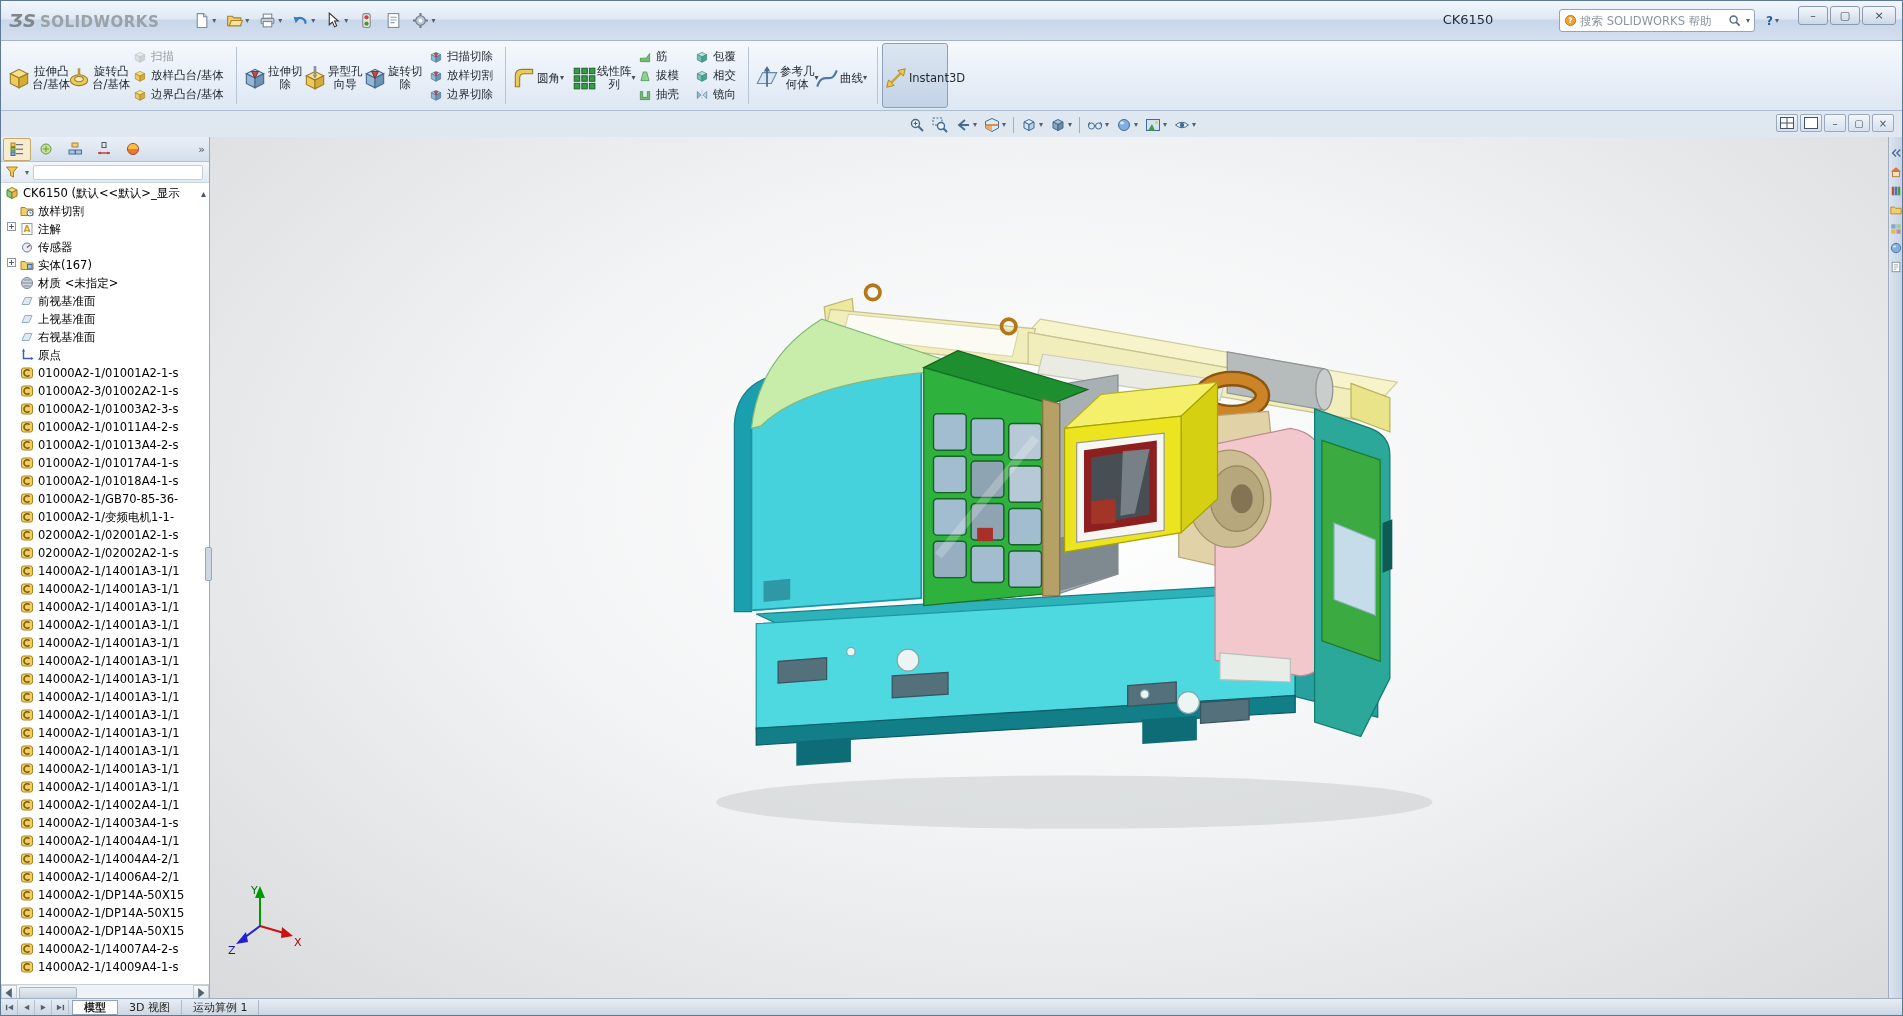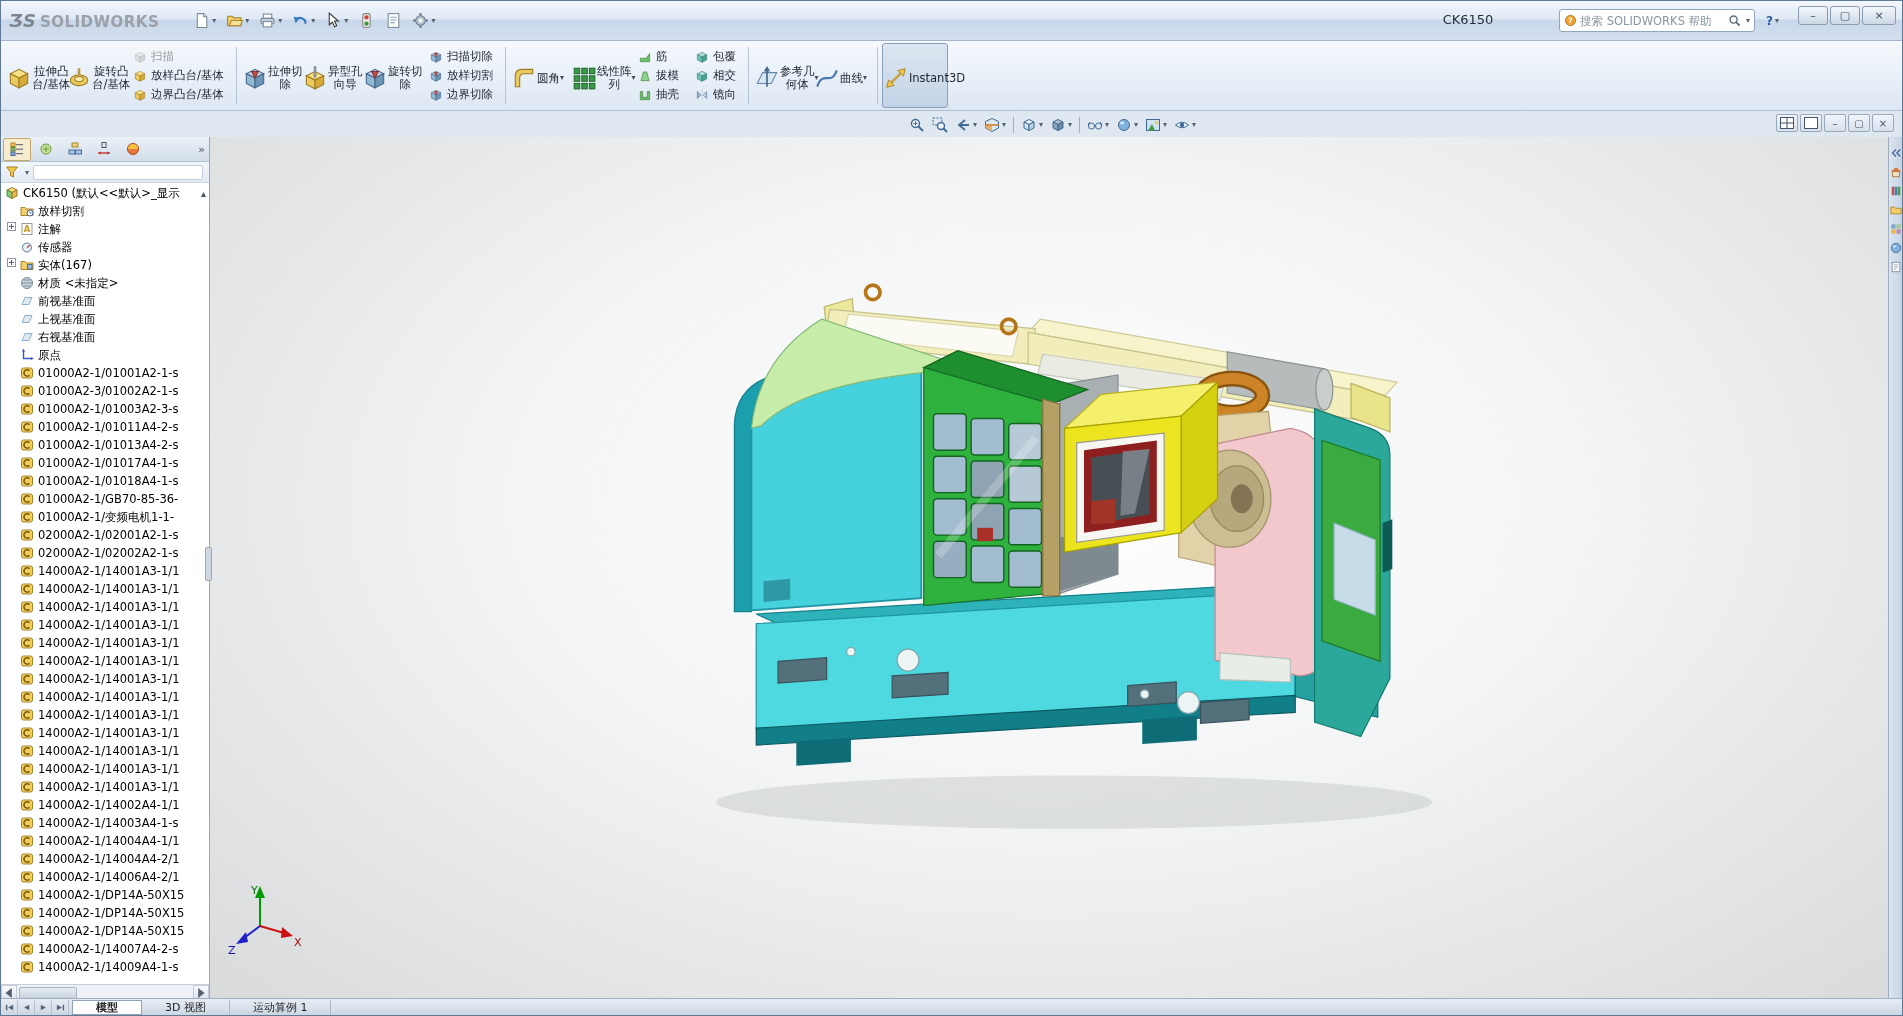--- a/index.html
+++ b/index.html
@@ -103,21 +103,21 @@
 .tpicon{width:12px;height:12px;}
 .tpicon svg{width:12px;height:12px;}
 
 
 .bottombar{position:absolute;left:0;bottom:0;width:100%;height:17px;
  background:linear-gradient(#e8edf4,#ccd7e4);border-top:1px solid #9fafc2;
  display:flex;align-items:center;font-size:11px;z-index:5;}
 .navbtn{width:17px;height:15px;display:flex;align-items:center;justify-content:center;border-right:1px solid #b6c2d0;}
 .navbtn svg{width:9px;height:9px;}
 .btabs{display:flex;align-items:stretch;height:15px;margin-left:3px;}
-.btab{display:flex;align-items:center;padding:0 23px;border-right:1px solid #aebaca;color:#222;}
+.btab{display:flex;align-items:center;padding:0 11px;border-right:1px solid #aebaca;color:#222;}
 .btab.active{background:#fff;border:1px solid #93a3b6;font-weight:bold;}
 </style>
 </head>
 <body>
 
 <div class="app">
 
   <div class="titlebar">
     <div class="logo">
       <span class="mark">ƷS</span>

